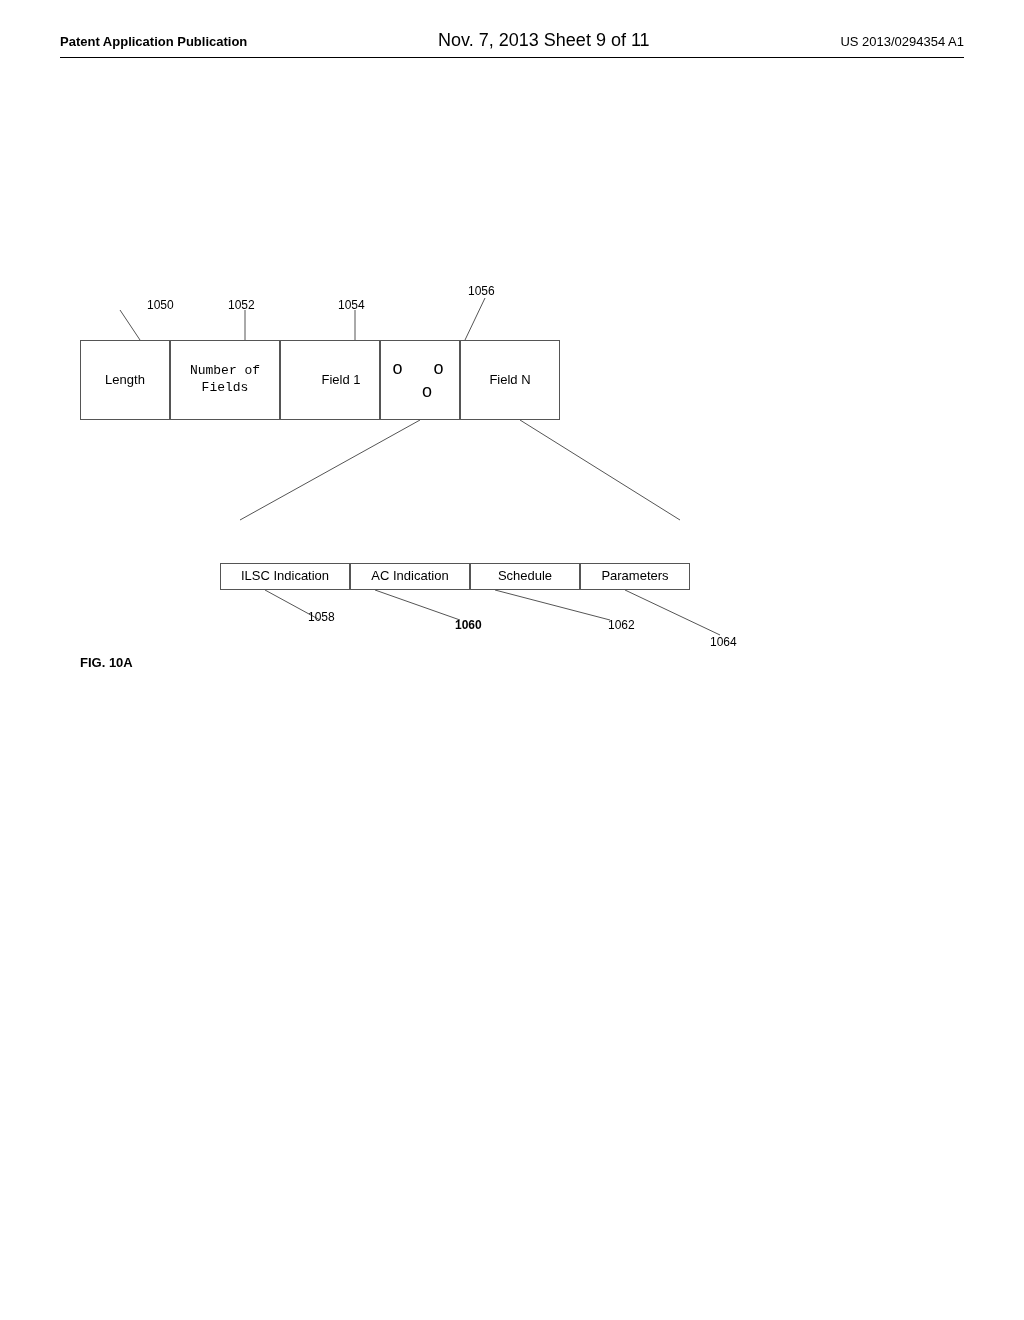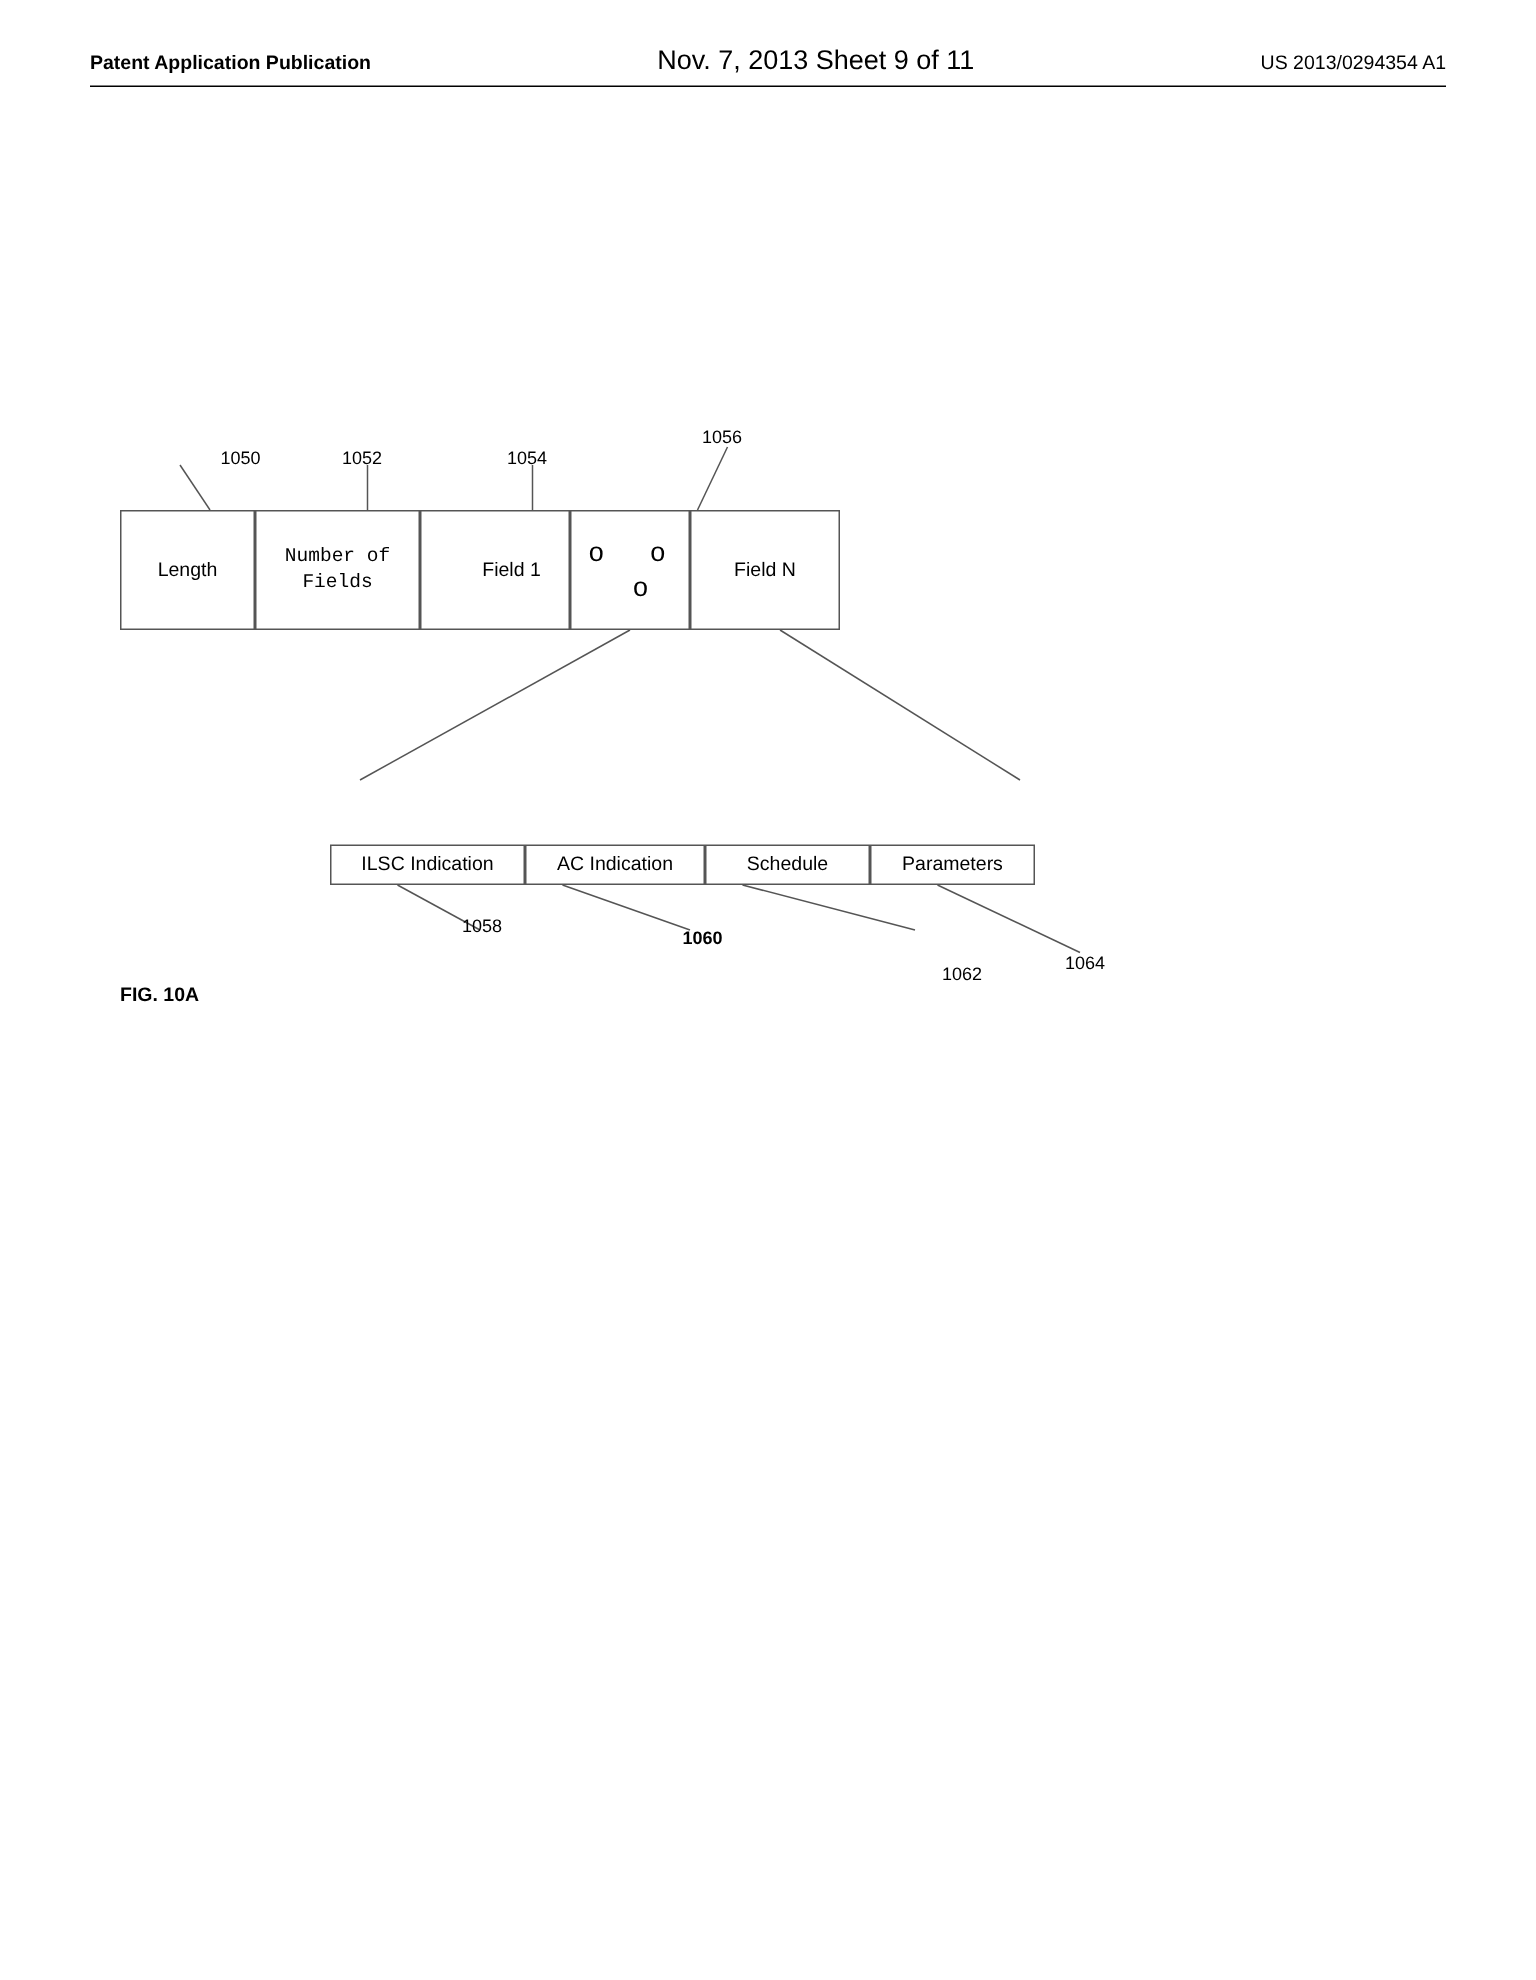--- a/index.html
+++ b/index.html
@@ -188,19 +188,19 @@
       <div class="box box-schedule">
         <span>Schedule</span>
       </div>
       <div class="box box-parameters">
         <span>Parameters</span>
       </div>
     </div>
 
     <span class="ref-label" style="top:330px; left:228px;">1058</span>
     <span class="ref-label" style="top:338px; left:375px;font-weight:bold;">1060</span>
-    <span class="ref-label" style="top:338px; left:548px;margin-top:24px;">1062</span>
+    <span class="ref-label" style="top:338px; left:528px;">1062</span>
     <span class="ref-label" style="top:355px; left:630px;">1064</span>
 
     <div class="fig-label">FIG. 10A</div>
   </div>
 
 </div>
 
 </body></html>

